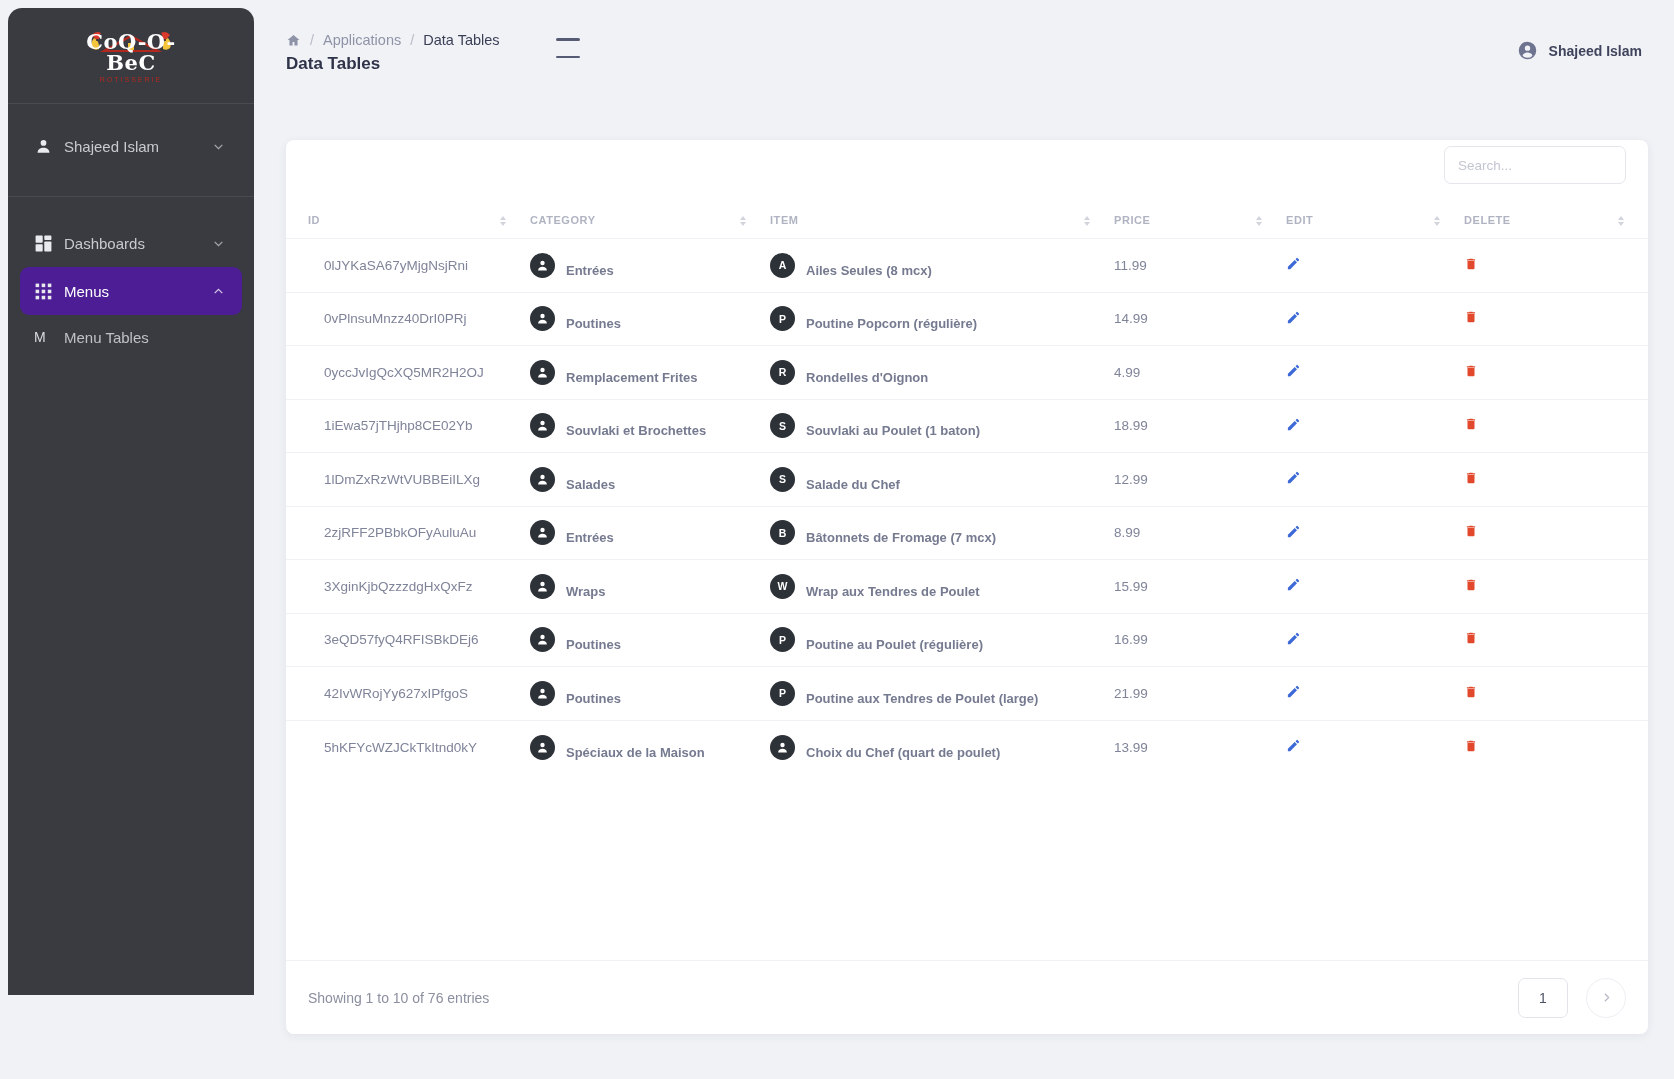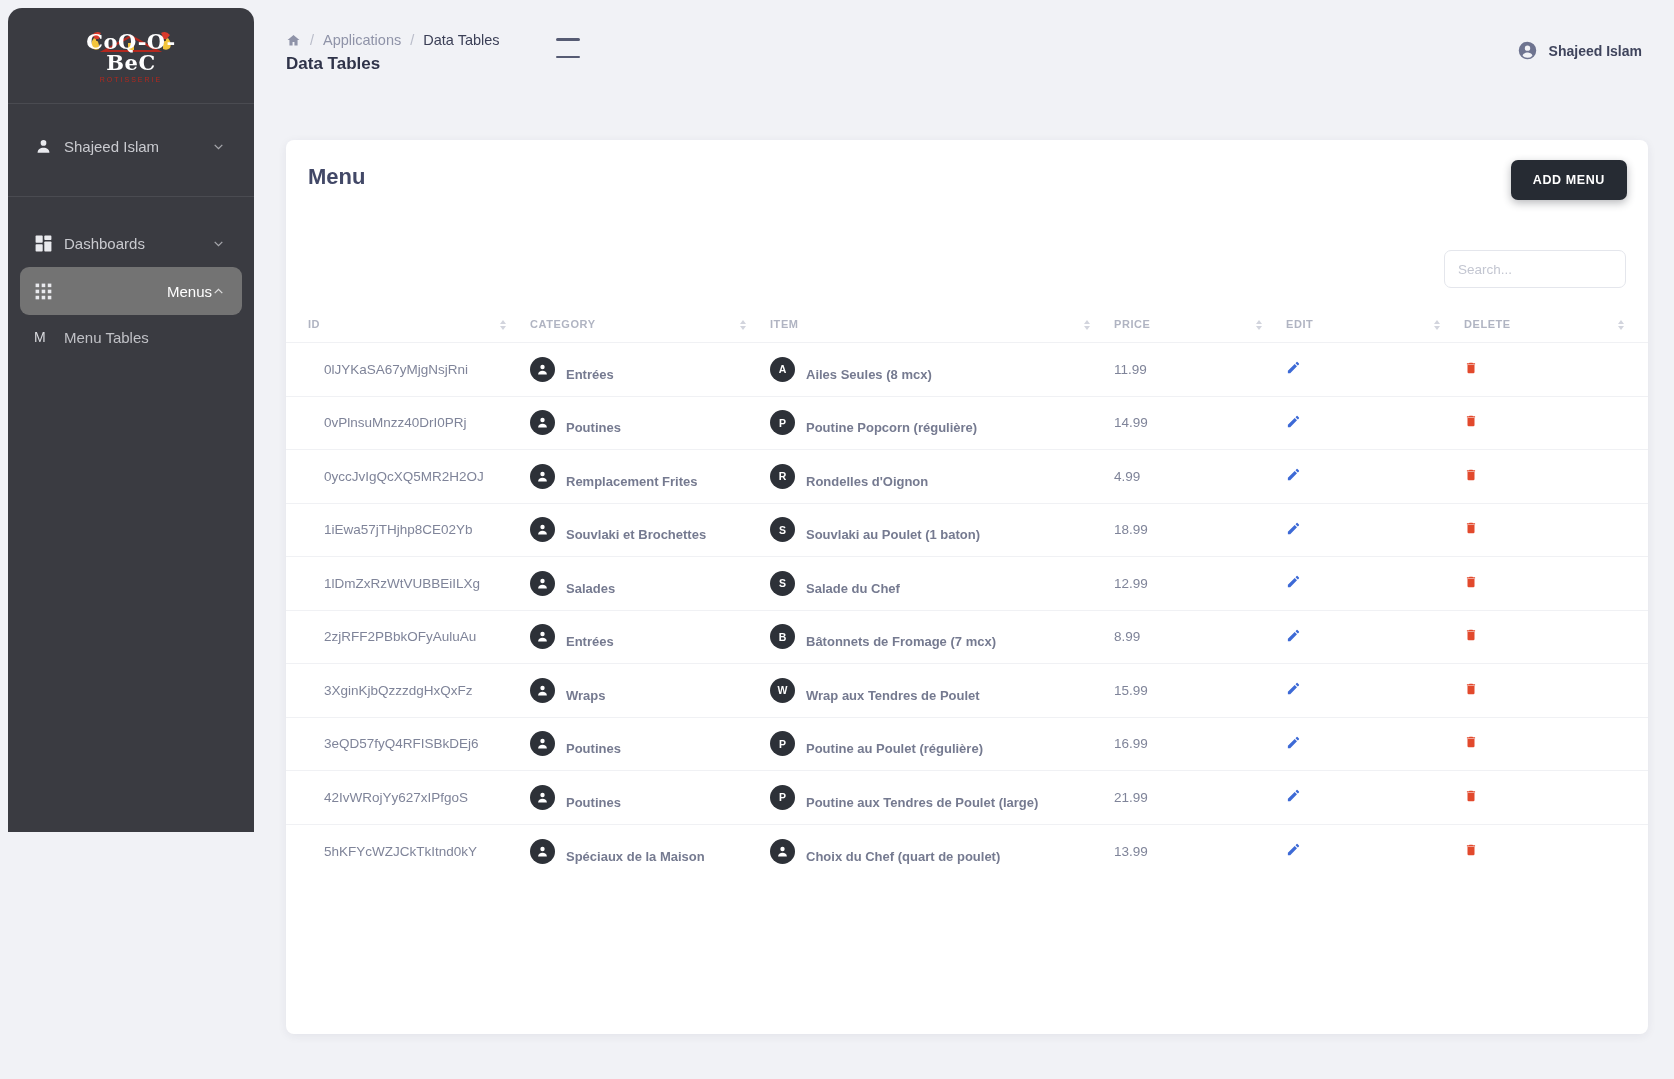--- a/index.html
+++ b/index.html
@@ -7,21 +7,21 @@
     width: 1674px; height: 1079px;
     font-family: "Liberation Sans", sans-serif;
     background: #f1f2f6;
     overflow: hidden;
   }
   #app { position: relative; width: 1674px; height: 1079px; display: flex; }
 
   
   .sidebar {
     position: absolute; left: 8px; top: 8px;
-    width: 246px; height: 824px;
+    width: 246px; height: 987px;
     background: #3a3b41;
     border-radius: 14px 14px 0 0;
     color: #cfd0d4;
     overflow: hidden;
   }
   .sb-logo-wrap {
     height: 96px;
     display: flex; align-items: center; justify-content: center;
     border-bottom: 1px solid #4a4b51;
   }
@@ -50,21 +50,21 @@
     margin: 0 12px;
     padding: 0 14px;
     border-radius: 9px;
     cursor: pointer;
     font-size: 15px;
     color: #c9cacf;
   }
   .sb-row .ic { width: 30px; display:flex; align-items:center; color:#e9eaee; }
   .sb-row .lbl { flex: 1; }
   .sb-row .chev { width: 16px; opacity: .75; display:flex; align-items:center;}
-  .sb-row.active { background: #737373; color: #fff; text-align: right; }
+  .sb-row.active { background: #4c1d95; color: #fff; }
   .sb-nav { padding-top: 22px; }
   .sb-sub {
     display:flex; align-items:center; height: 44px;
     margin: 0 12px; padding: 0 14px; border-radius: 9px;
     font-size: 15px; color: #c0c1c6; cursor:pointer;
   }
   .sb-sub .letter { width: 30px; text-align:left; font-size: 14px; color:#d9dade;}
 
   
   .header {
@@ -325,24 +325,20 @@
       <span style="display:flex;color:#6e7490;">
         <svg width="21" height="21" viewBox="0 0 24 24" fill="currentColor">
             <path d="M12 2a10 10 0 100 20 10 10 0 000-20zm0 4.2a3.1 3.1 0 110 6.2 3.1 3.1 0 010-6.2zm0 14.2a7.6 7.6 0 01-5.6-2.5c.1-2.3 3.7-3.6 5.6-3.6s5.5 1.3 5.6 3.6A7.6 7.6 0 0112 20.4z"></path>
           </svg>
       </span>
       <span>Shajeed Islam</span>
     </div>
   </div>
 
   <section class="card">
-    <div class="card-head">
-      <div class="card-title">Menu</div>
-      <button class="add-btn">ADD MENU</button>
-    </div>
 
     <div class="controls">
       <input class="search-box" type="text" placeholder="Search..." style="">
     </div>
 
     <table class="dt">
       <thead>
         <tr>
           <th class="col-id"><span>ID</span><span class="sortico">
                 <i class="up"></i>
@@ -682,14 +678,27 @@
               </span></td>
             <td><span class="del-ic">
                 <svg width="14" height="14" viewBox="0 0 24 24" fill="currentColor">
                   <path d="M6 19a2 2 0 002 2h8a2 2 0 002-2V7H6zM19 4h-3.5l-1-1h-5l-1 1H5v2h14z"></path>
                 </svg>
               </span></td>
           </tr>
         </tbody>
     </table>
 
+    <div class="tfoot">
+      <div class="showing">Showing 1 to 10 of 76 entries</div>
+      <div class="pager">
+        <div class="page-num">1</div>
+        <div class="page-next">
+          <span style="display:flex;">
+            <svg width="13" height="13" viewBox="0 0 24 24" fill="none" stroke="currentColor" stroke-width="2.2">
+                <path d="M9 5l7 7-7 7"></path>
+              </svg>
+          </span>
+        </div>
+      </div>
+    </div>
   </section>
 </div>
 
 </body></html>

